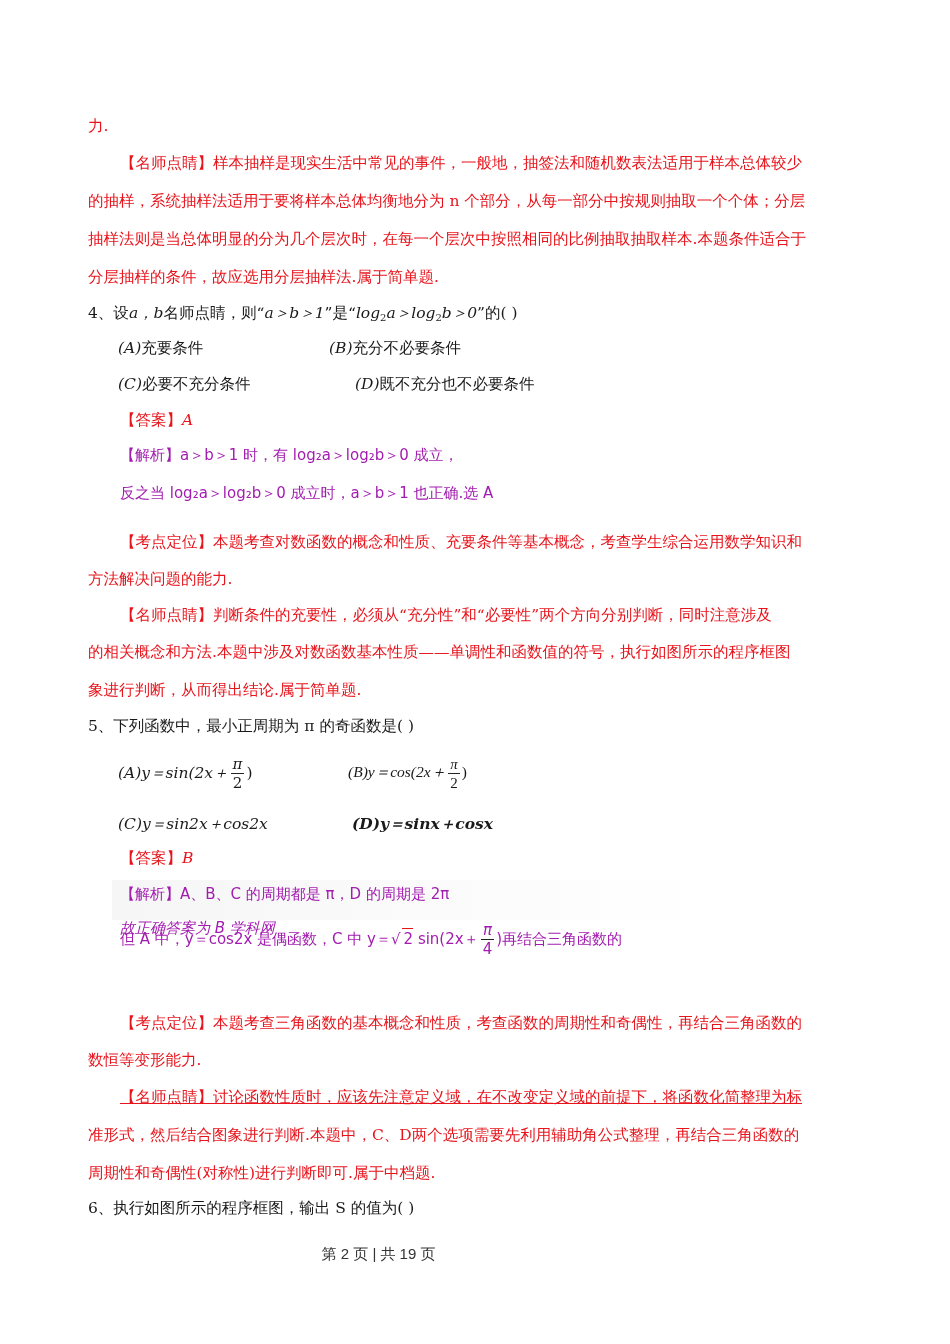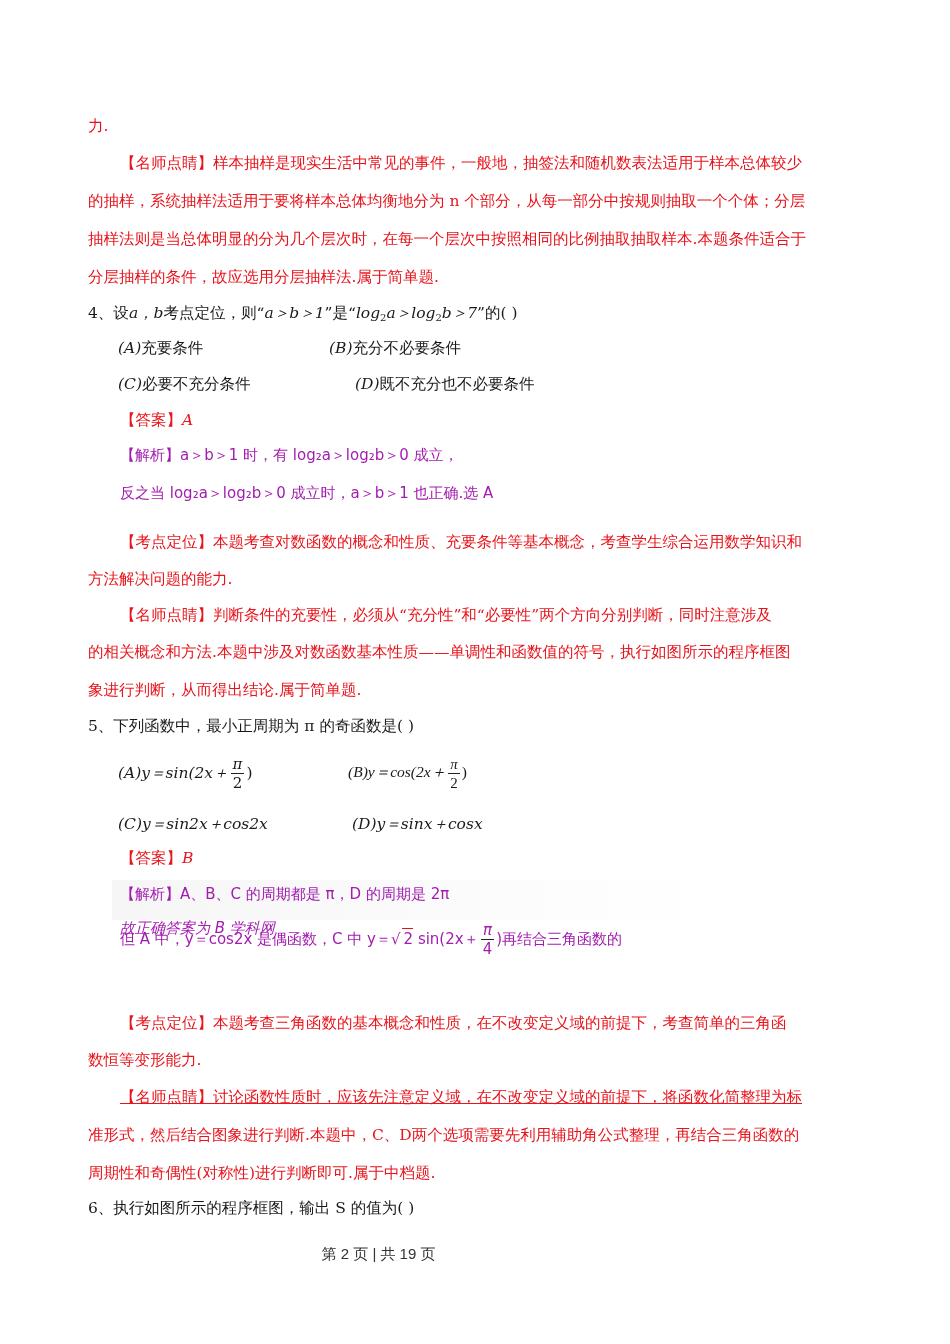--- a/index.html
+++ b/index.html
@@ -26,21 +26,21 @@
 
 <div class="line red" style="top:116px;">力.</div>
 <div class="line red indent" style="top:153px;">
   <span>【名师点睛】</span><span>样本抽样是现实生活中常见的事件，一般地，抽签法和随机数表法适用于样本总体较少</span>
 </div>
 <div class="line red" style="top:191px;">的抽样，系统抽样法适用于要将样本总体均衡地分为 n 个部分，从每一部分中按规则抽取一个个体；分层</div>
 <div class="line red" style="top:229px;">抽样法则是当总体明显的分为几个层次时，在每一个层次中按照相同的比例抽取抽取样本.本题条件适合于</div>
 <div class="line red" style="top:267px;">分层抽样的条件，故应选用分层抽样法.属于简单题.</div>
 
 <div class="line black" style="top:303px;">
-  <span>4、设</span><span class="it">a，b</span><span>考点定位，则“</span><span class="it">a＞b＞1</span><span>”是“</span><span class="it">log</span><span class="sub">2</span><span class="it">a＞</span><span class="it">log</span><span class="sub">2</span><span class="it">b＞7</span><span>”的(      )</span>
+  <span>4、设</span><span class="it">a，b</span><span>名师点睛，则“</span><span class="it">a＞b＞1</span><span>”是“</span><span class="it">log</span><span class="sub">2</span><span class="it">a＞</span><span class="it">log</span><span class="sub">2</span><span class="it">b＞0</span><span>”的(      )</span>
 </div>
 <div class="line black" style="top:338px; left:118px;"><span class="it">(A)</span><span>充要条件</span></div>
 <div class="line black" style="top:338px; left:329px;"><span class="it">(B)</span><span>充分不必要条件</span></div>
 <div class="line black" style="top:374px; left:118px;"><span class="it">(C)</span><span>必要不充分条件</span></div>
 <div class="line black" style="top:374px; left:355px;"><span class="it">(D)</span><span>既不充分也不必要条件</span></div>
 
 <div class="line red indent" style="top:410px;"><span>【答案】</span><span class="it">A</span></div>
 <div class="line bold-red" style="top:445px; left:120px;"><span>【解析】</span><span>a＞b＞1 时，有 log₂a＞log₂b＞0 成立，</span></div>
 <div class="line bold-red" style="top:483px; left:120px;">反之当 log₂a＞log₂b＞0 成立时，a＞b＞1 也正确.选 A</div>
 
@@ -51,32 +51,32 @@
 <div class="line red" style="top:680px;">象进行判断，从而得出结论.属于简单题.</div>
 
 <div class="line black" style="top:716px;">5、下列函数中，最小正周期为 π 的奇函数是(      )</div>
 <div class="line black" style="top:755px; left:118px;">
   <span class="it">(A)</span><span class="it">y＝sin(2x＋</span><span class="frac"><span class="num">π</span><span class="den">2</span></span><span>)</span>
 </div>
 <div class="line black" style="top:755px; left:348px;font-family:Liberation Serif, serif;">
   <span class="it">(B)</span><span class="it">y＝cos(2x＋</span><span class="frac"><span class="num">π</span><span class="den">2</span></span><span>)</span>
 </div>
 <div class="line black it" style="top:814px; left:118px;"><span>(C)</span><span>y＝sin2x＋cos2x</span></div>
-<div class="line black it" style="top:814px; left:352px;"><span>(D)</span><span>y＝sinx＋cosx</span></div>
+<div class="line black it" style="top:814px; left:352px;font-weight:bold;"><span>(D)</span><span>y＝sinx＋cosx</span></div>
 
 <div class="line red indent" style="top:848px;"><span>【答案】</span><span class="it">B</span></div>
 
 <div class="wm"></div>
 <div class="line bold-red" style="top:884px; left:120px;"><span>【解析】</span><span>A、B、C 的周期都是 π，D 的周期是 2π</span></div>
 <div class="line bold-red" style="top:921px; left:120px;">
   <span>但 A 中，y＝cos2x 是偶函数，C 中 y＝</span><span style="font-family:'DejaVu Serif',serif;">√</span><span class="sqrt">2</span><span> sin(2x＋</span><span class="frac"><span class="num">π</span><span class="den">4</span></span><span>)再结合三角函数的</span>
 </div>
 <div class="line bold-red" style="top:918px; left:120px;font-style:italic;">故正确答案为 B 学科网</div>
 
-<div class="line red indent" style="top:1013px;"><span>【考点定位】</span><span>本题考查三角函数的基本概念和性质，在不改变定义域的前提下，考查简单的三角函</span></div>
+<div class="line red indent" style="top:1013px;"><span>【考点定位】</span><span>本题考查三角函数的基本概念和性质，考查函数的周期性和奇偶性，再结合三角函数的</span></div>
 <div class="line red" style="top:1050px;">数恒等变形能力.</div>
 <div class="line red indent" style="top:1087px;text-decoration:underline;"><span>【名师点睛】</span><span>讨论函数性质时，应该先注意定义域，在不改变定义域的前提下，将函数化简整理为标</span></div>
 <div class="line red" style="top:1125px;">准形式，然后结合图象进行判断.本题中，C、D两个选项需要先利用辅助角公式整理，再结合三角函数的</div>
 <div class="line red" style="top:1163px;">周期性和奇偶性(对称性)进行判断即可.属于中档题.</div>
 
 <div class="line black" style="top:1198px;">6、执行如图所示的程序框图，输出 S 的值为(      )</div>
 
 <div class="footer">第 2 页 | 共 19 页</div>
 
 </body></html>

